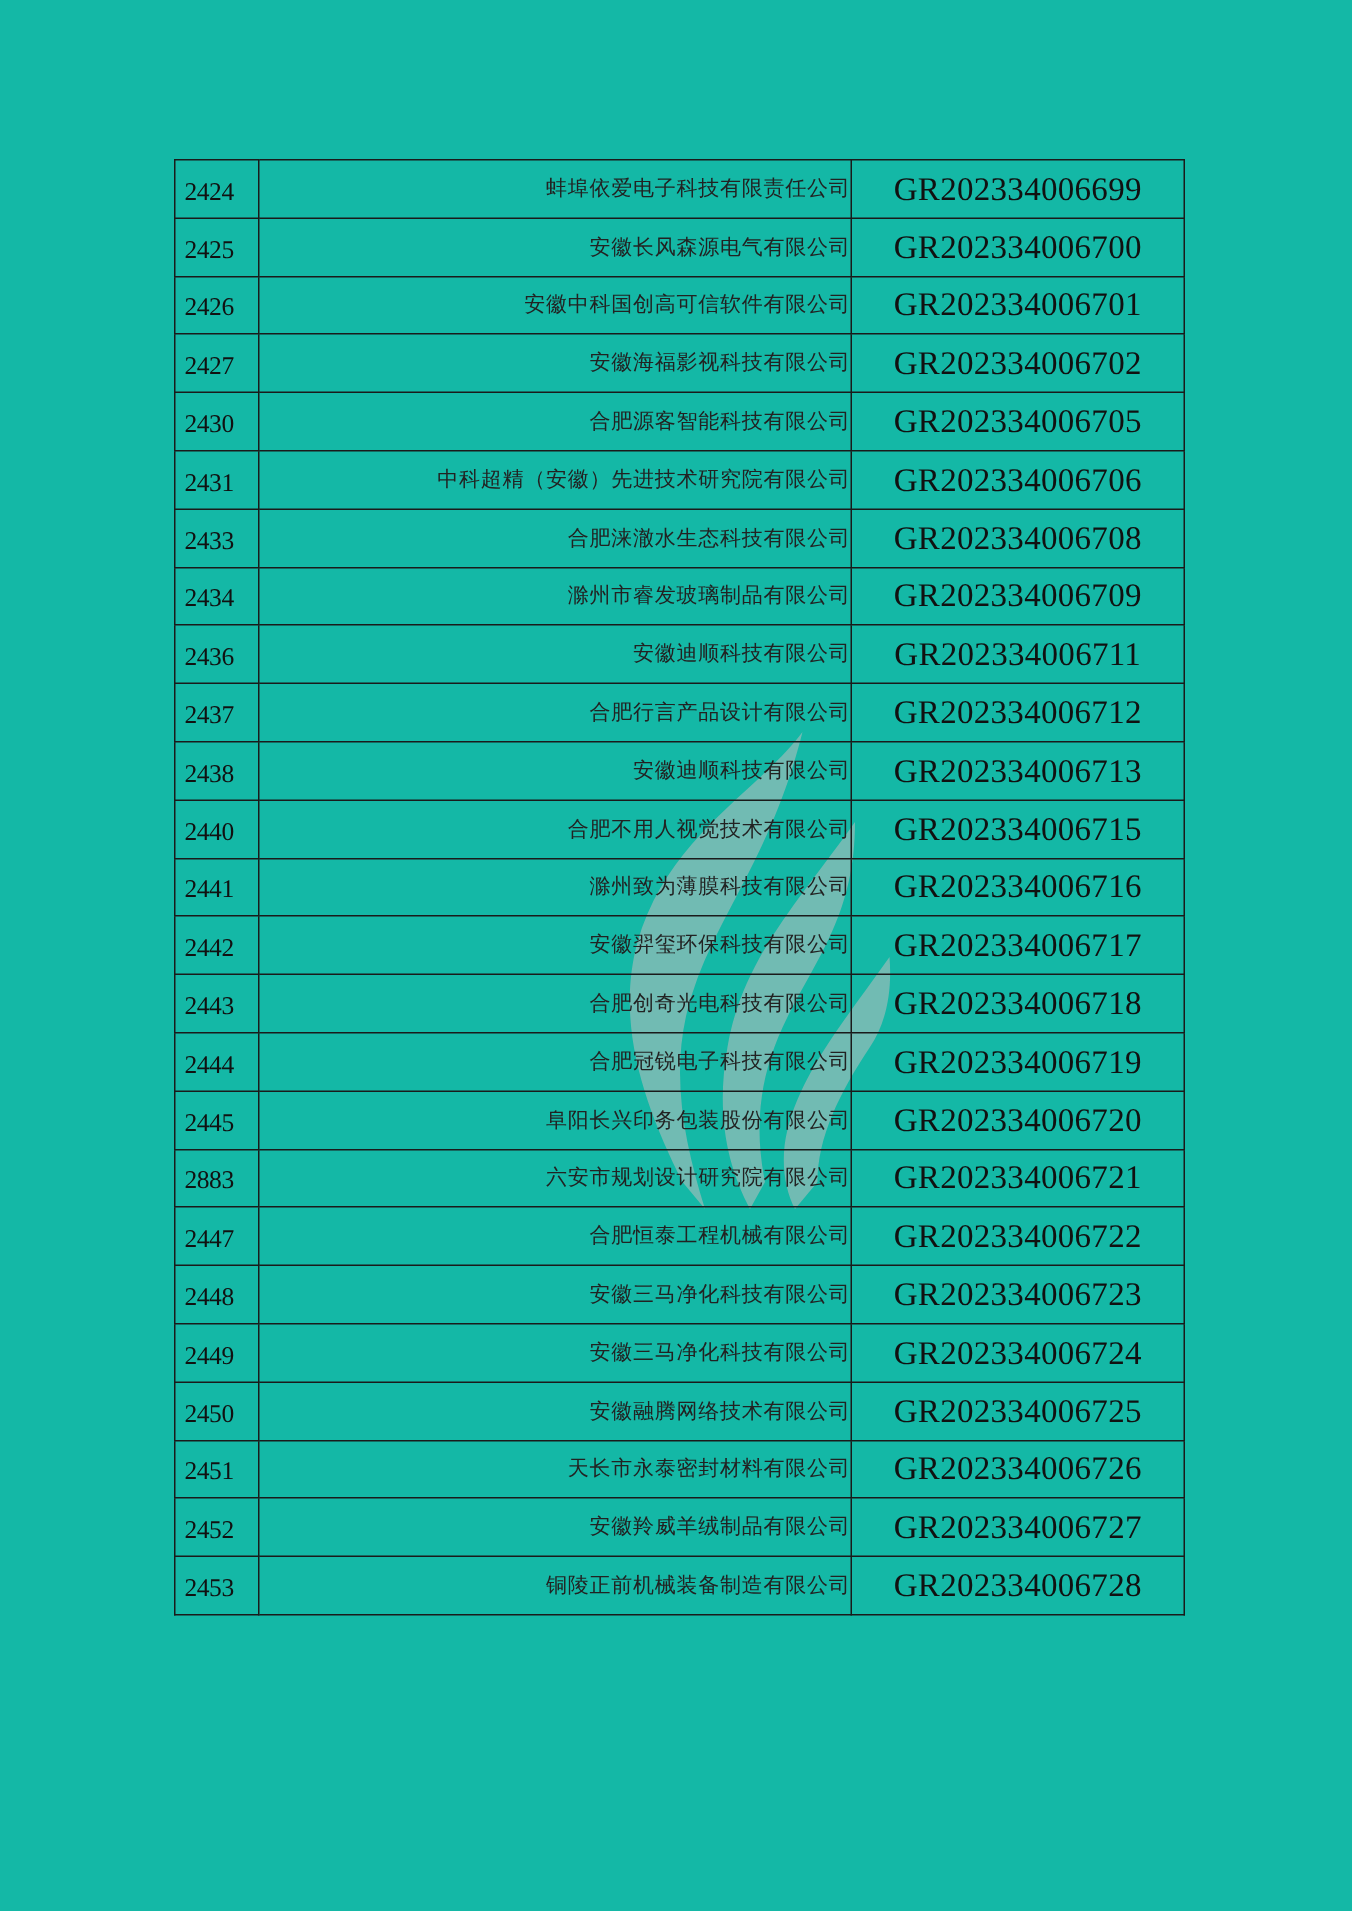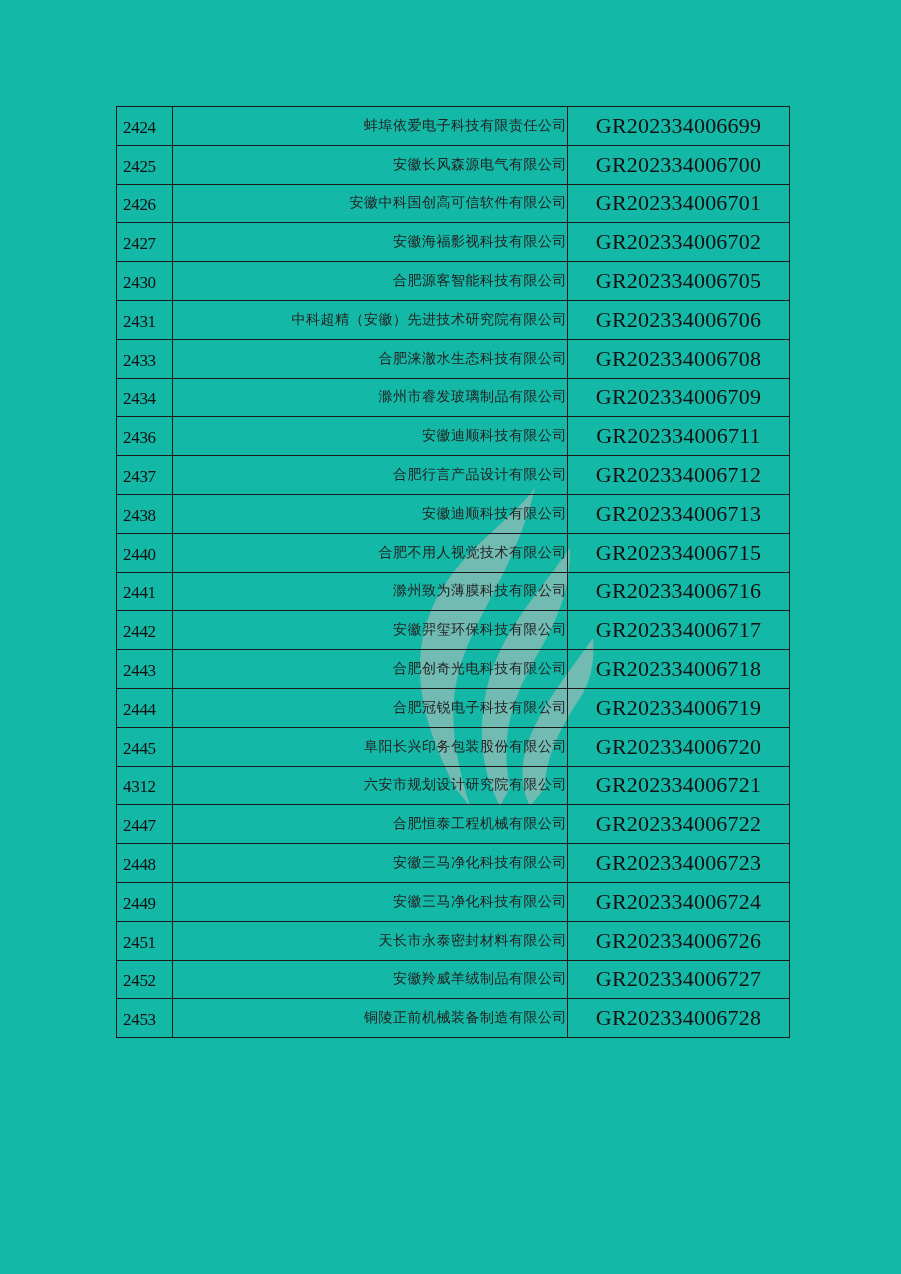--- a/index.html
+++ b/index.html
@@ -165,40 +165,45 @@
           <td class="col-no">2444</td>
           <td class="col-name">合肥冠锐电子科技有限公司</td>
           <td class="col-code">GR202334006719</td>
         </tr>
         <tr>
           <td class="col-no">2445</td>
           <td class="col-name">阜阳长兴印务包装股份有限公司</td>
           <td class="col-code">GR202334006720</td>
         </tr>
         <tr>
-          <td class="col-no">4312</td>
+          <td class="col-no">2883</td>
           <td class="col-name">六安市规划设计研究院有限公司</td>
           <td class="col-code">GR202334006721</td>
         </tr>
         <tr>
           <td class="col-no">2447</td>
           <td class="col-name">合肥恒泰工程机械有限公司</td>
           <td class="col-code">GR202334006722</td>
         </tr>
         <tr>
           <td class="col-no">2448</td>
           <td class="col-name">安徽三马净化科技有限公司</td>
           <td class="col-code">GR202334006723</td>
         </tr>
         <tr>
           <td class="col-no">2449</td>
           <td class="col-name">安徽三马净化科技有限公司</td>
           <td class="col-code">GR202334006724</td>
         </tr>
         <tr>
+          <td class="col-no">2450</td>
+          <td class="col-name">安徽融腾网络技术有限公司</td>
+          <td class="col-code">GR202334006725</td>
+        </tr>
+        <tr>
           <td class="col-no">2451</td>
           <td class="col-name">天长市永泰密封材料有限公司</td>
           <td class="col-code">GR202334006726</td>
         </tr>
         <tr>
           <td class="col-no">2452</td>
           <td class="col-name">安徽羚威羊绒制品有限公司</td>
           <td class="col-code">GR202334006727</td>
         </tr>
         <tr>

